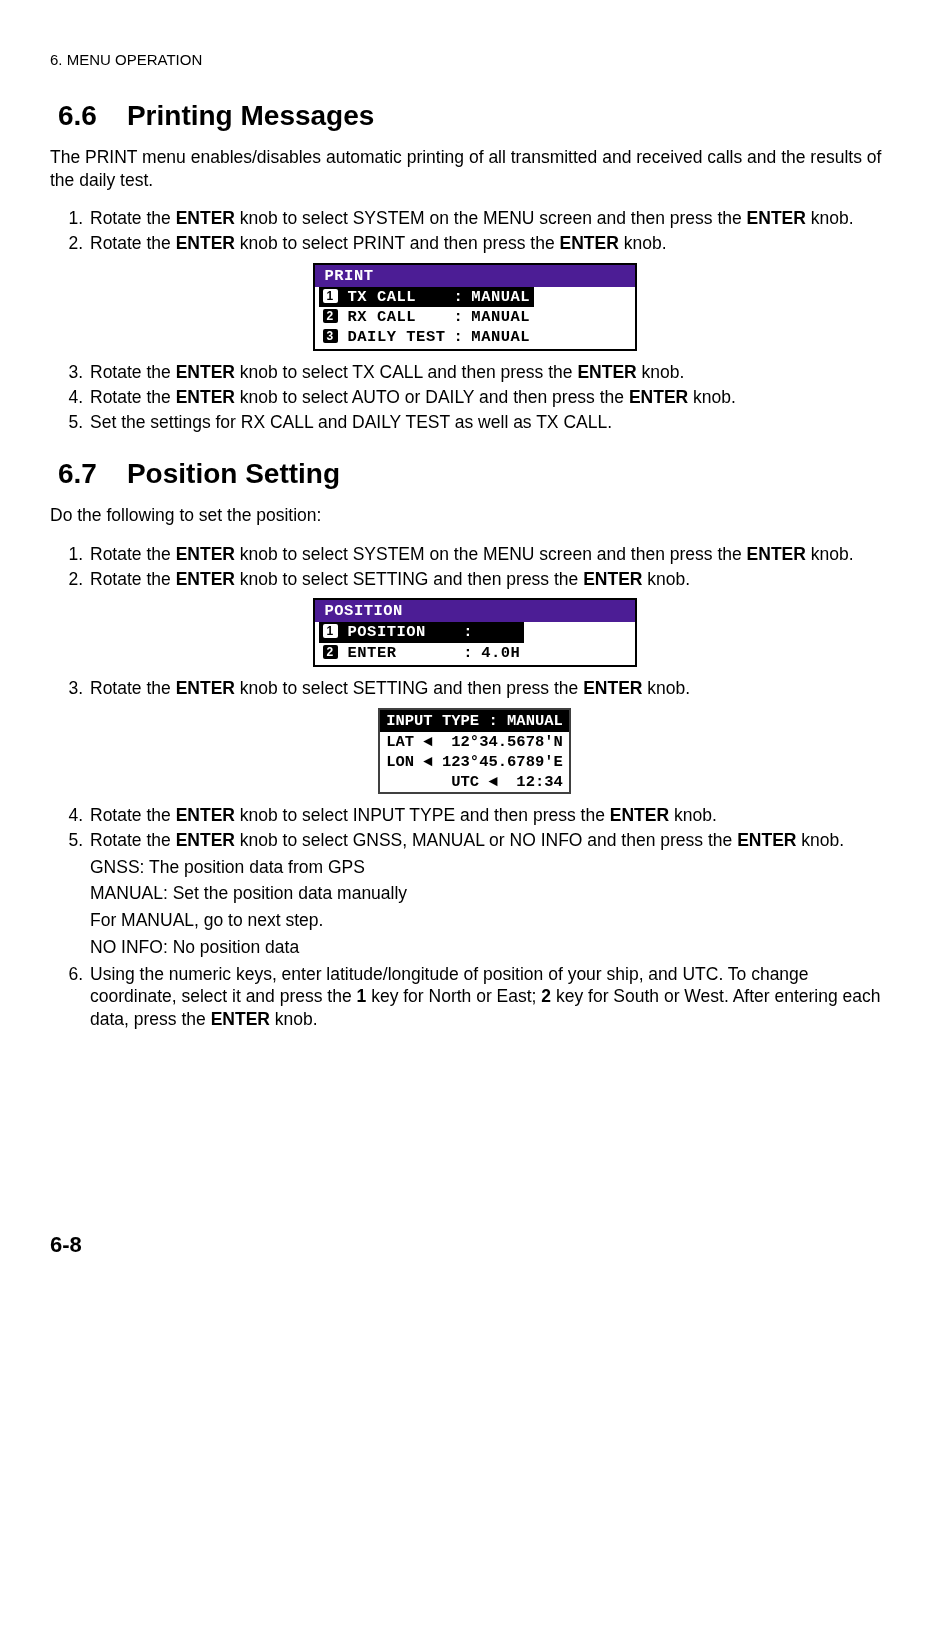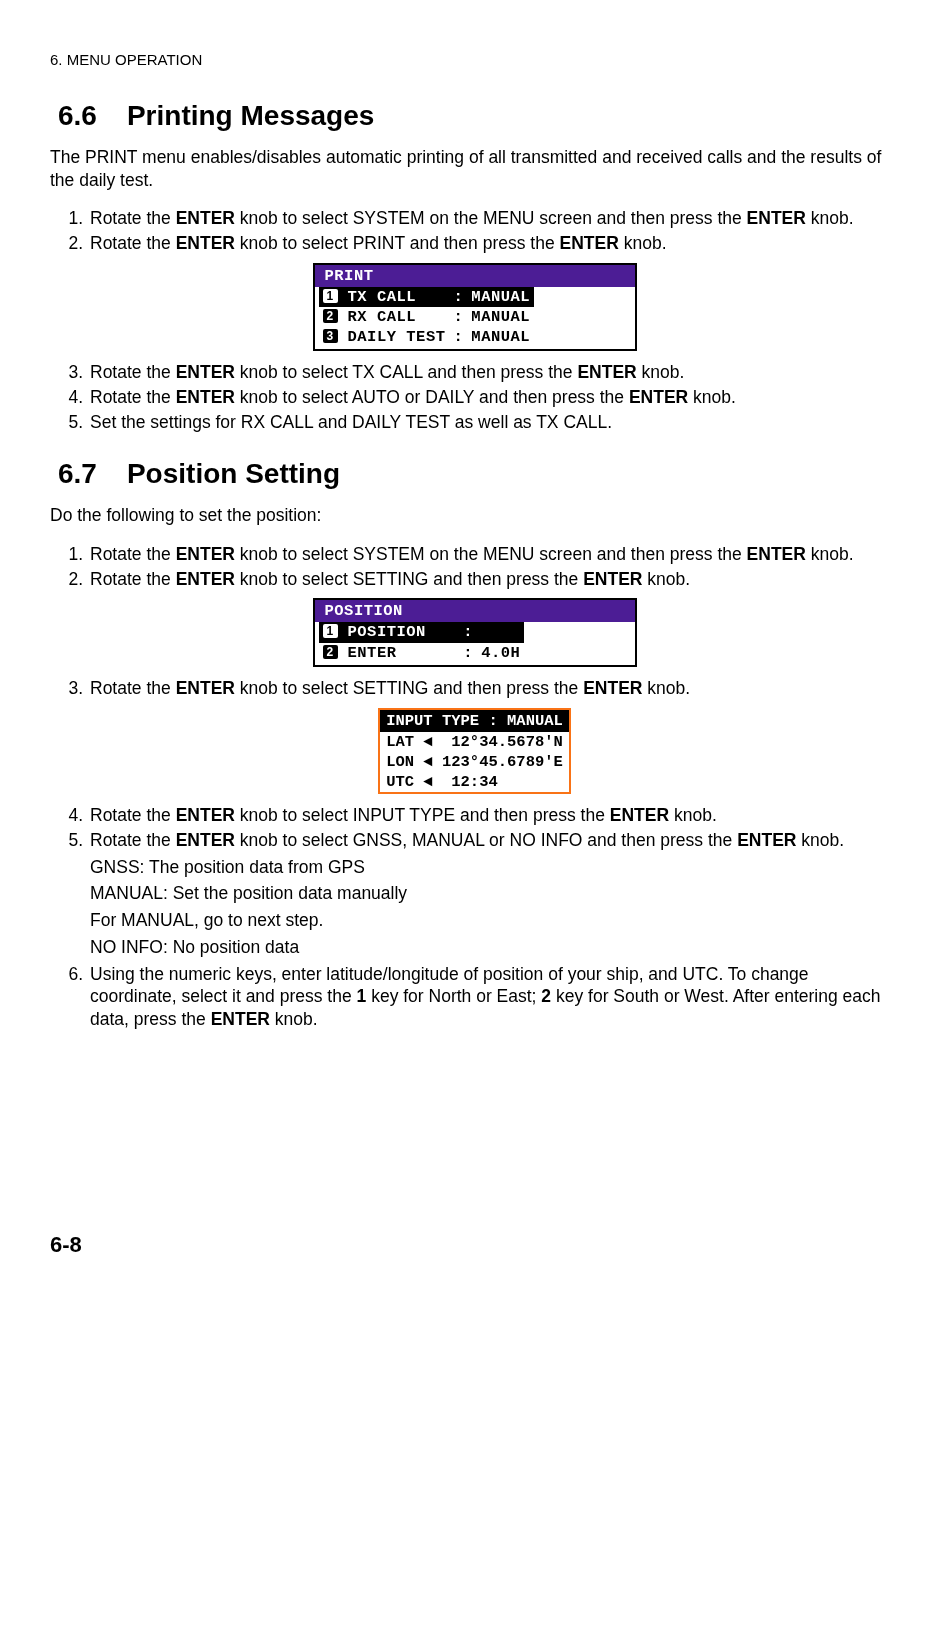--- a/index.html
+++ b/index.html
@@ -70,21 +70,21 @@
     border-radius:2px;
     font-size:12px;
     font-family: Arial,sans-serif;
     line-height:14px;
     vertical-align:1px;
     margin-right:2px;
   }
   .lcd .selrow td { background:#000; color:#fff; }
   .lcd .selrow .badge { background:#fff;color:#000;}
   .lcd-input .header-row { background:#000;color:#fff;padding:1px 6px;}
-  .lcd-input { border:2px solid #f97316; display:inline-block;font-family:"Lucida Console","Courier New",monospace;font-size:15.5px;font-weight:bold;text-align:left;}
+  .lcd-input { border:2px solid #404040; display:inline-block;font-family:"Lucida Console","Courier New",monospace;font-size:15.5px;font-weight:bold;text-align:right;}
   .lcd-input .row{padding:0 6px;white-space:pre;}
   .sublist p{margin:4px 0 4px 40px;}
   .pg {
     font-size: 22px;
     font-weight: bold;
     margin-top: 200px;
   }
 </style>
 </head>
 <body>

